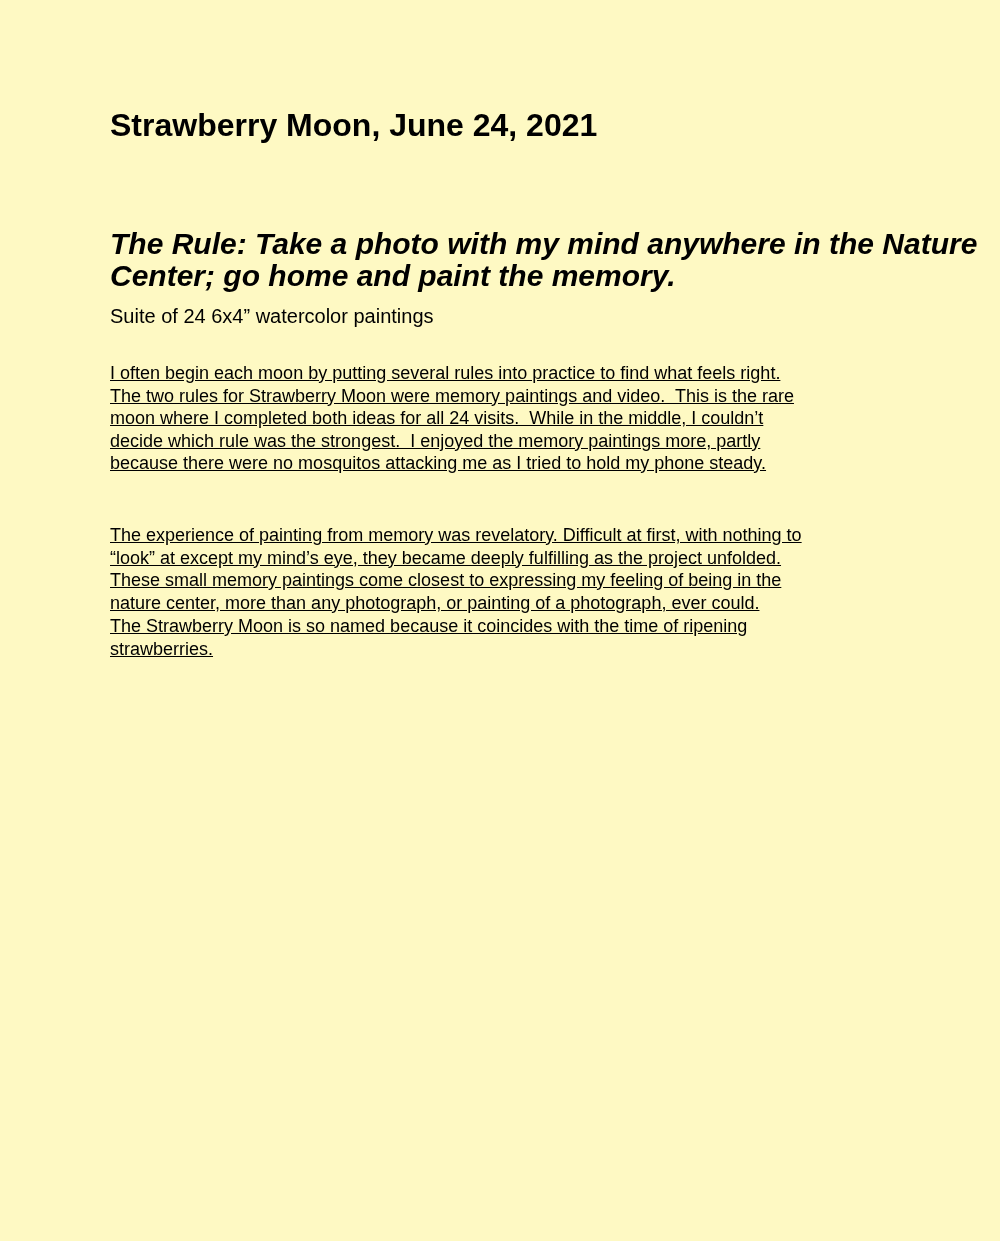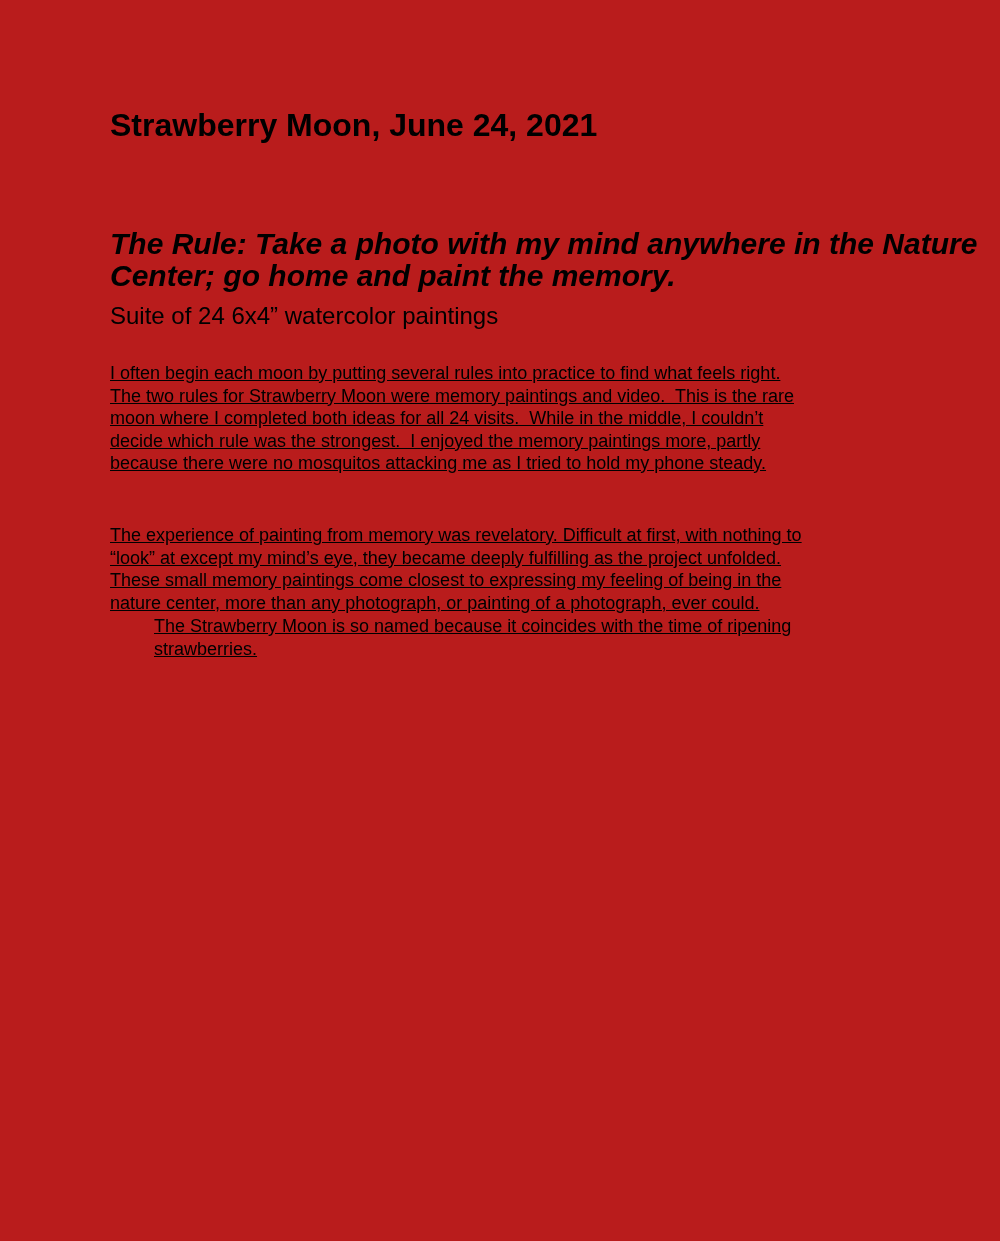--- a/index.html
+++ b/index.html
@@ -4,21 +4,21 @@
 <style>
   html, body {
     margin: 0;
     padding: 0;
     background: #ffffff;
   }
   .page {
     position: relative;
     width: 1000px;
     height: 1241px;
-    background: #b91c1c;
+    background: #fef9c3;
     font-family: "Liberation Sans", sans-serif;
     color: #000000;
     overflow: hidden;
   }
   .doc-title {
     position: absolute;
     left: 110px;
     top: 107px;
     margin: 0;
     font-size: 32px;
@@ -35,36 +35,36 @@
     font-weight: bold;
     font-style: italic;
     line-height: 32px;
     white-space: pre;
   }
   .medium-line {
     position: absolute;
     left: 110px;
     top: 305px;
     margin: 0;
-    font-size: 24px;
+    font-size: 20px;
     line-height: 22.5px;
     white-space: pre;
   }
   .para {
     position: absolute;
     left: 110px;
     margin: 0;
     font-size: 18px;
     line-height: 22.5px;
     white-space: pre;
     text-decoration: underline;
   }
   .para-1 { top: 362px; }
   .para-2 { top: 524px; }
-  .para-3 { top: 615px; margin-left: 44px; }
+  .para-3 { top: 615px; }
 </style>
 </head>
 <body>
 
 <div class="page">
   <h1 class="doc-title">Strawberry Moon, June 24, 2021</h1>
 
   <h2 class="doc-subtitle">The Rule: Take a photo with my mind anywhere in the Nature
 Center; go home and paint the memory.</h2>
 

